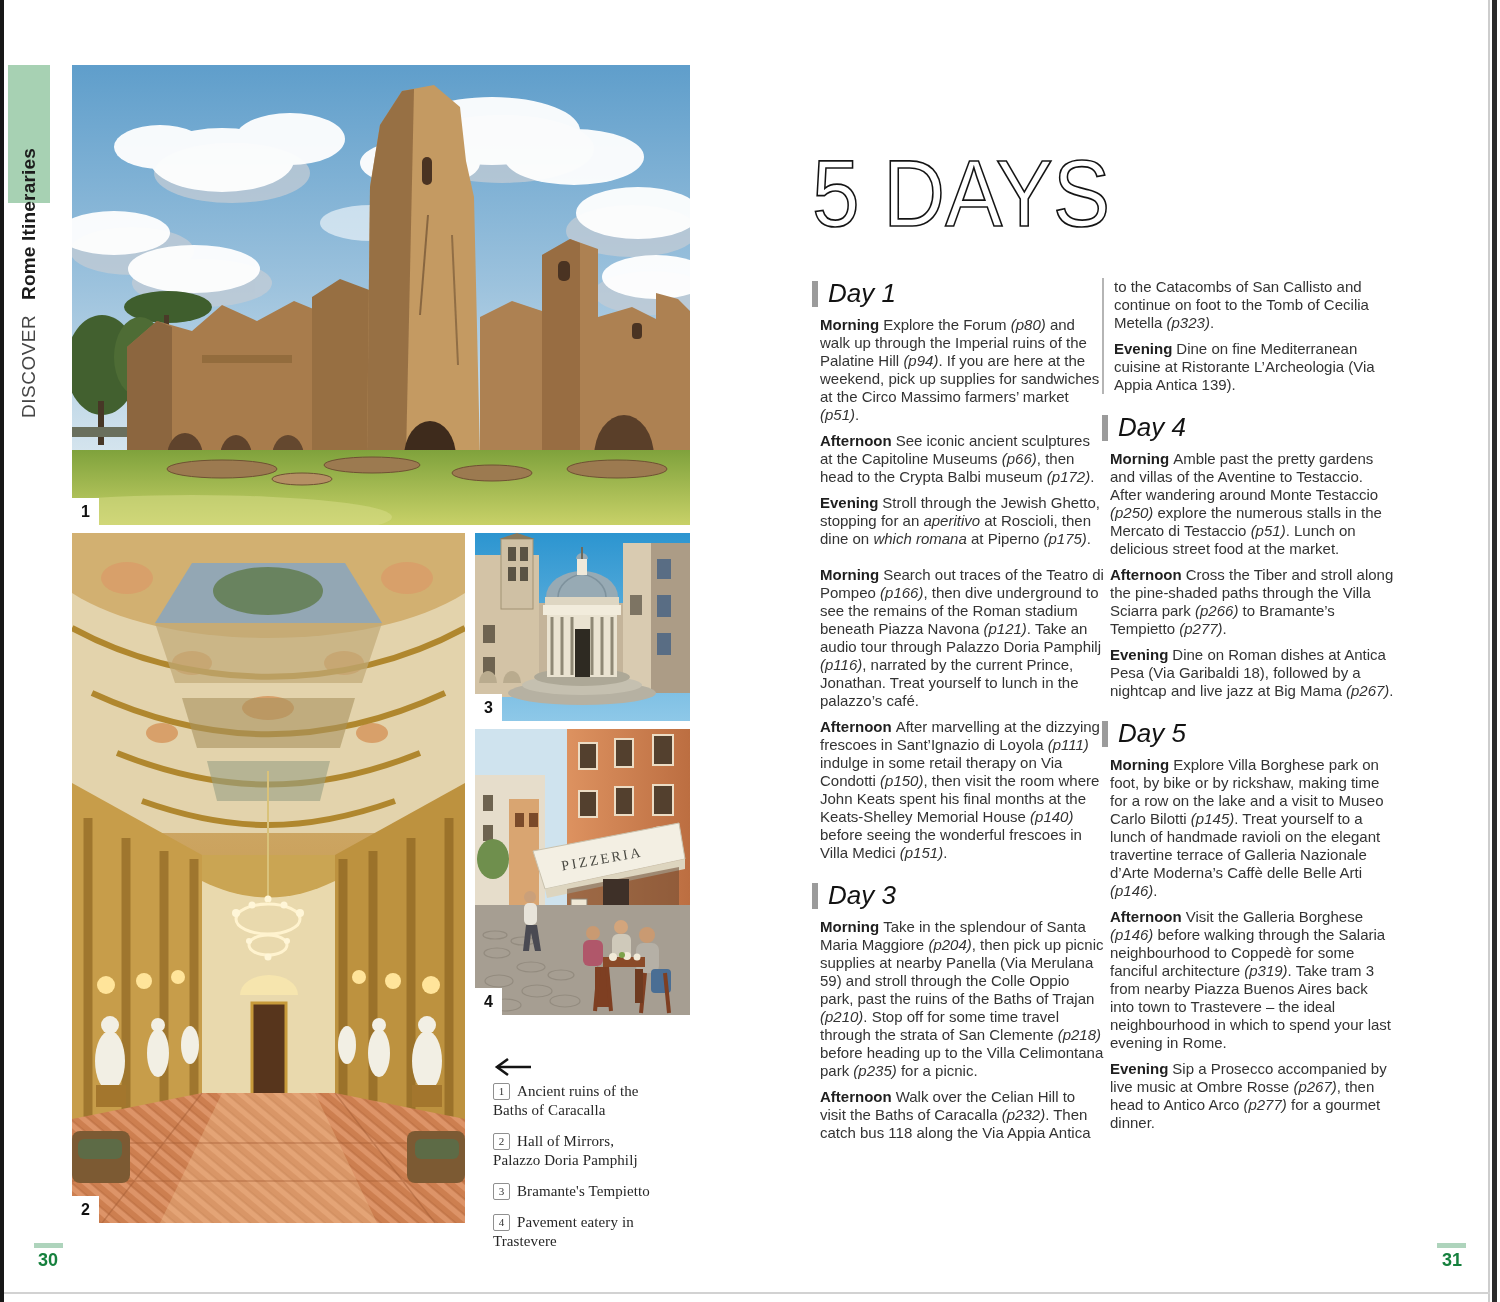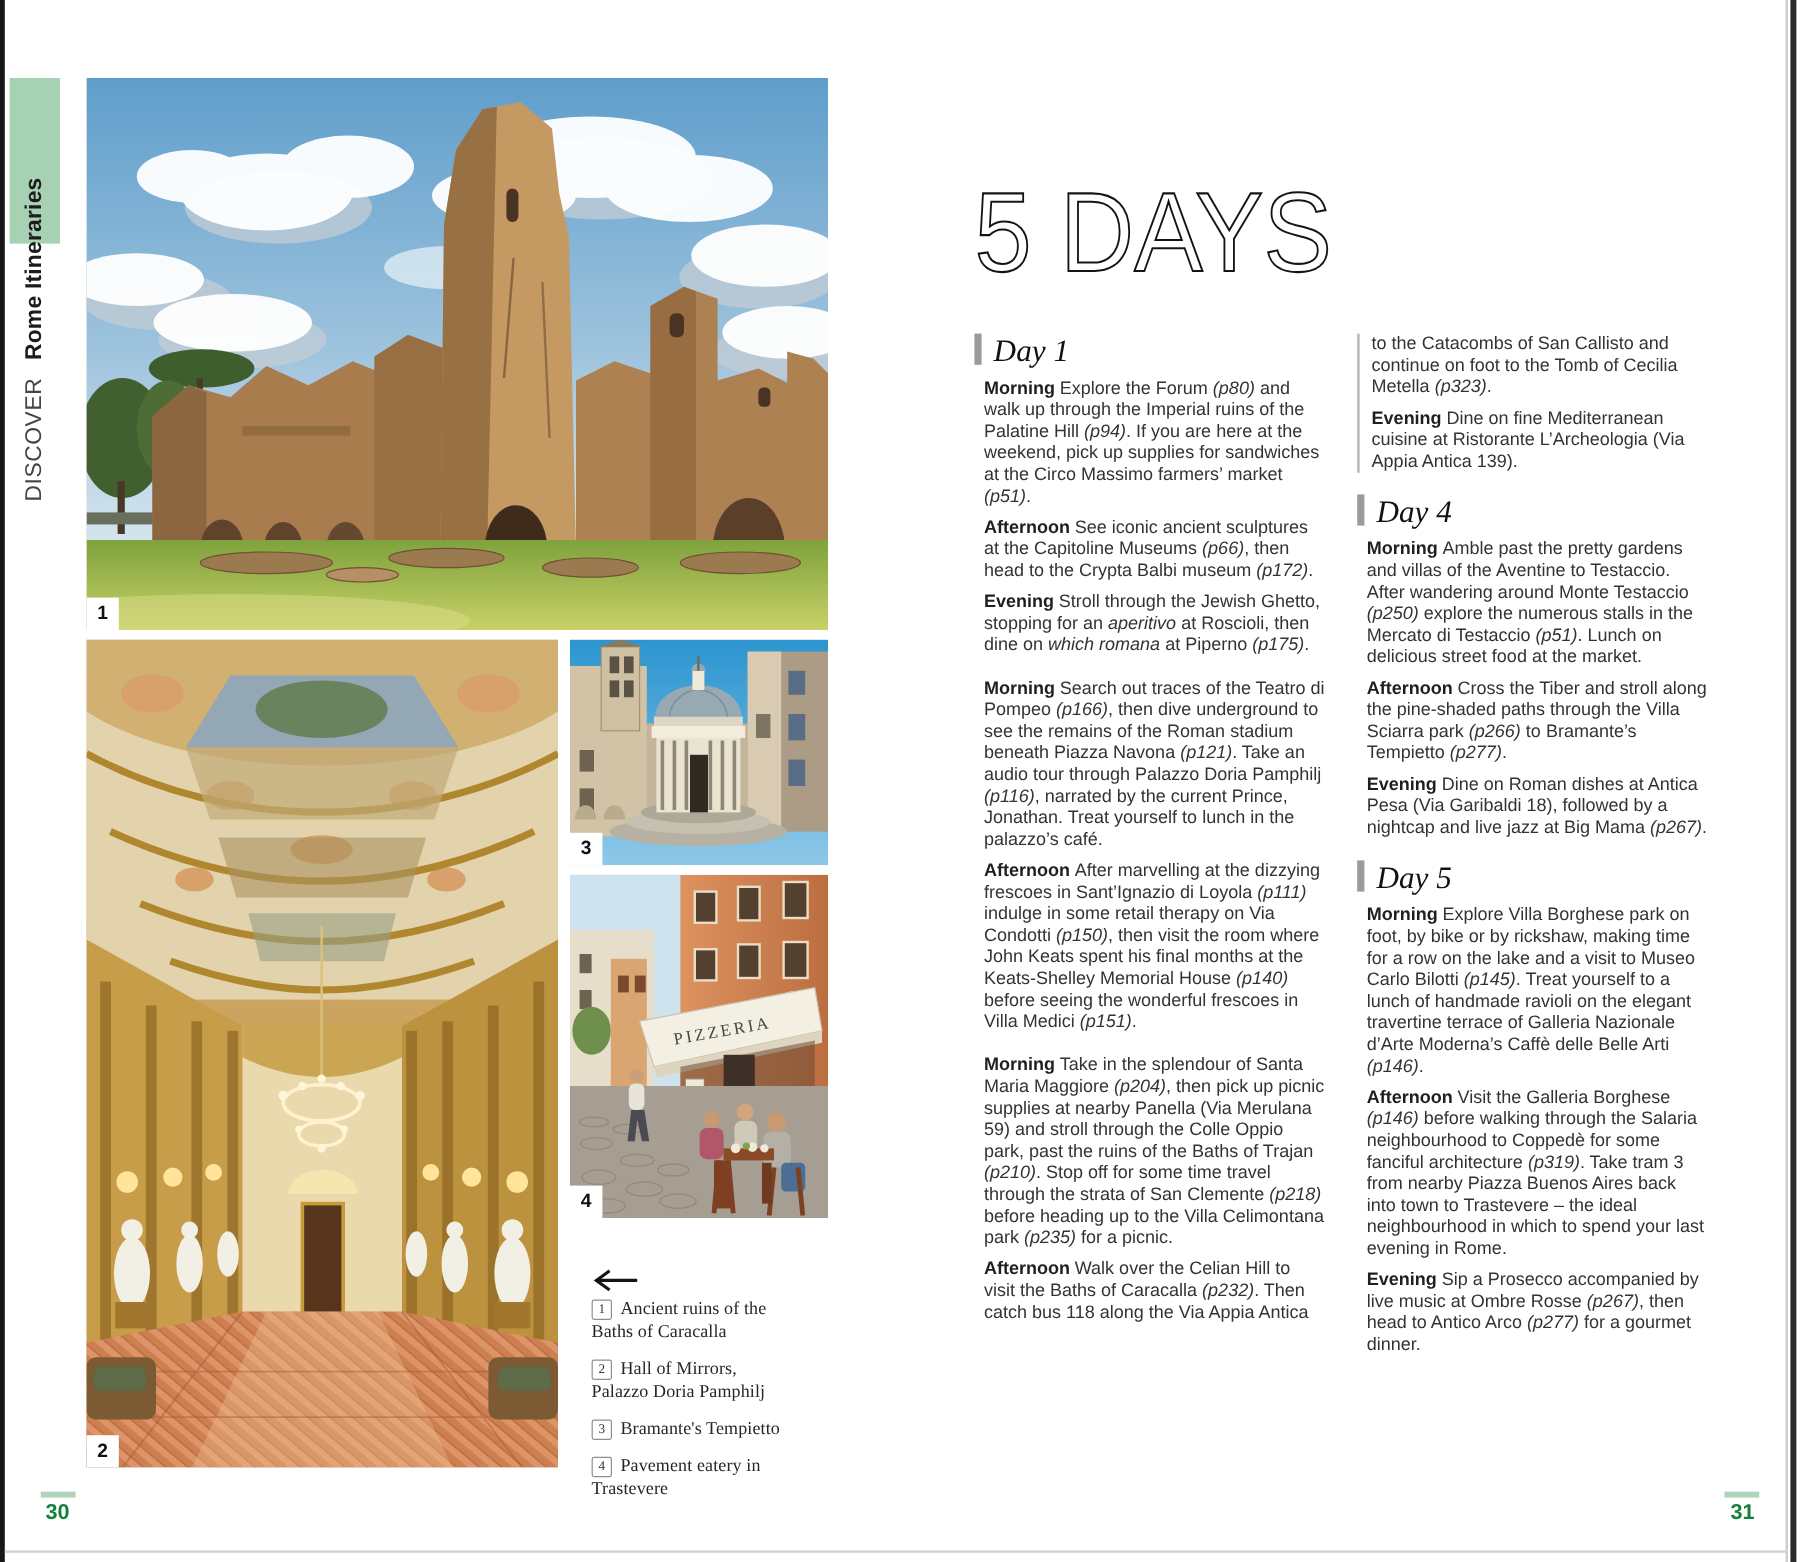--- a/index.html
+++ b/index.html
@@ -32,25 +32,25 @@
   .capnum{display:inline-block;width:15px;height:15px;border:1.5px solid #8f8f8f;border-radius:2px;
           font-size:11px;line-height:15px;text-align:center;color:#333;margin-right:7px;
           vertical-align:1px;font-weight:400;}
 
   
   .title-svg{position:absolute;left:810px;top:146px;}
 
   
   .col{position:absolute;top:278px;width:292px;}
   .col1{left:812px;}
-  .col2{left:1131px;}
+  .col2{left:1102px;}
   .day{margin:0 0 18px 0;}
   .day + .day{margin-top:18px;}
-  .day-h{display:flex;align-items:flex-start;gap:10px;margin:0 0 7px 0;
-         font-family:Liberation Serif, serif;font-style:italic;font-weight:500;
+  .day-h{display:flex;align-items:center;gap:10px;margin:0 0 7px 0;
+         font-family:Liberation Sans, sans-serif;font-style:italic;font-weight:500;
          font-size:26px;color:#121212;}
   .day-bar{width:6px;height:26px;background:#9b9b9b;flex:0 0 auto;}
   .day p{margin:0 0 8px 0;padding-left:8px;font-size:15px;line-height:18px;color:#333;}
   .day p b{color:#1f1f1f;margin-right:4px;margin-top:44px;}
   .cont{border-left:2px solid #b5b5b5;padding-left:10px;margin-bottom:18px;}
   .cont p{margin:0 0 8px 0;font-size:15px;line-height:18px;color:#333;}
   .cont p b{color:#1f1f1f;margin-right:4px;}
 
   
   .tick{position:absolute;width:29px;height:5px;top:1243px;}
@@ -431,20 +431,24 @@
         </h3>
       <p><b>Morning</b><span>Explore the Forum <i>(p80)</i> and walk up through the Imperial ruins of the Palatine Hill <i>(p94)</i>. If you are here at the weekend, pick up supplies for sandwiches at the Circo Massimo farmers’ market <i>(p51)</i>.</span></p>
       <p><b>Afternoon</b><span>See iconic ancient sculptures at the Capitoline Museums <i>(p66)</i>, then head to the Crypta Balbi museum <i>(p172)</i>.</span></p>
       <p><b>Evening</b><span>Stroll through the Jewish Ghetto, stopping for an <i>aperitivo</i> at Roscioli, then dine on <i>which romana</i> at Piperno <i>(p175)</i>.</span></p>
     </section>
     <section class="day">
       <p><b>Morning</b><span>Search out traces of the Teatro di Pompeo <i>(p166)</i>, then dive underground to see the remains of the Roman stadium beneath Piazza Navona <i>(p121)</i>. Take an audio tour through Palazzo Doria Pamphilj <i>(p116)</i>, narrated by the current Prince, Jonathan. Treat yourself to lunch in the palazzo’s café.</span></p>
       <p><b>Afternoon</b><span>After marvelling at the dizzying frescoes in Sant’Ignazio di Loyola <i>(p111)</i> indulge in some retail therapy on Via Condotti <i>(p150)</i>, then visit the room where John Keats spent his final months at the Keats-Shelley Memorial House <i>(p140)</i> before seeing the wonderful frescoes in Villa Medici <i>(p151)</i>.</span></p>
     </section>
     <section class="day">
+      <h3 class="day-h">
+          <span class="day-bar"></span>
+          <span>Day 3</span>
+        </h3>
       <p><b>Morning</b><span>Take in the splendour of Santa Maria Maggiore <i>(p204)</i>, then pick up picnic supplies at nearby Panella (Via Merulana 59) and stroll through the Colle Oppio park, past the ruins of the Baths of Trajan <i>(p210)</i>. Stop off for some time travel through the strata of San Clemente <i>(p218)</i> before heading up to the Villa Celimontana park <i>(p235)</i> for a picnic.</span></p>
       <p><b>Afternoon</b><span>Walk over the Celian Hill to visit the Baths of Caracalla <i>(p232)</i>. Then catch bus 118 along the Via Appia Antica</span></p>
     </section>
   </div>
 
   <div class="col col2">
     <section class="cont">
       <p><span>to the Catacombs of San Callisto and continue on foot to the Tomb of Cecilia Metella <i>(p323)</i>.</span></p>
       <p><b>Evening</b><span>Dine on fine Mediterranean cuisine at Ristorante L’Archeologia (Via Appia Antica 139).</span></p>
     </section>

